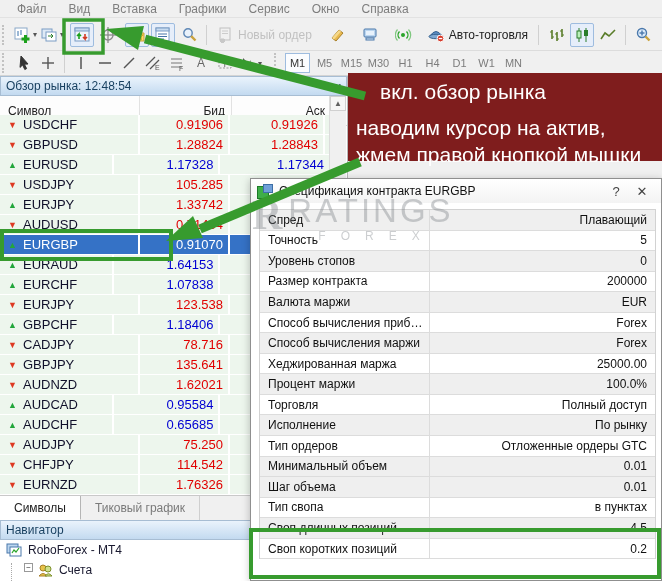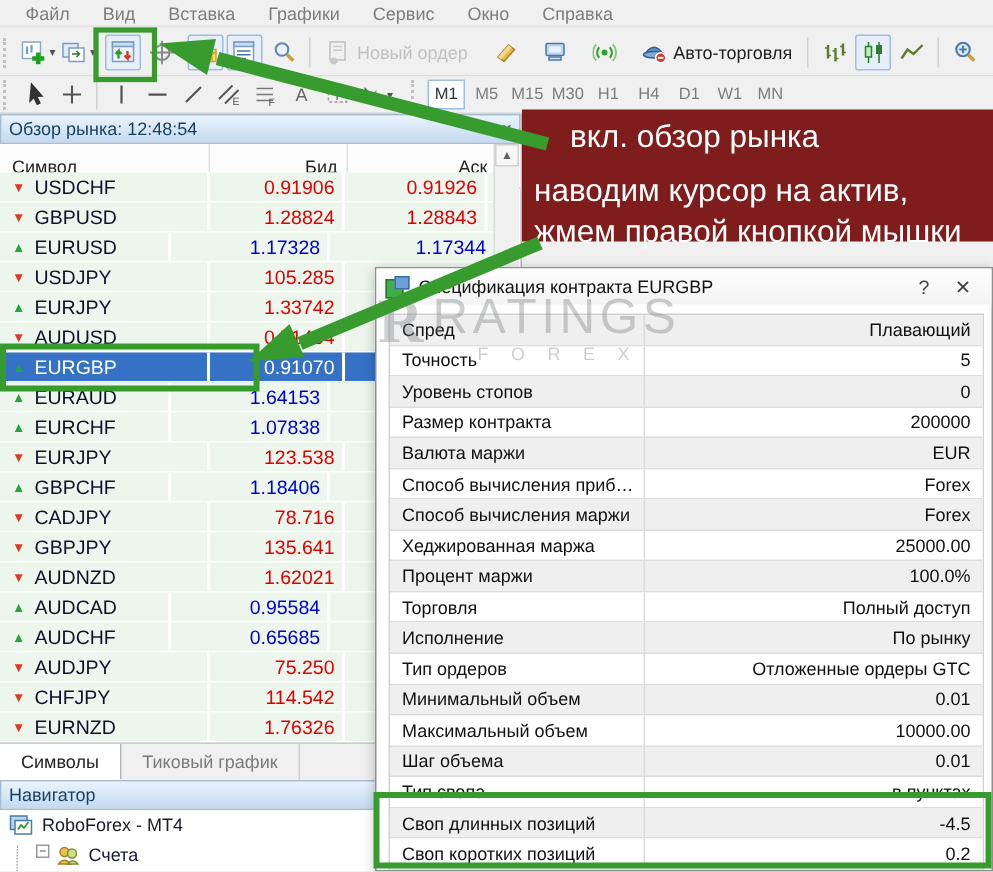--- a/index.html
+++ b/index.html
@@ -658,24 +658,20 @@
           <div class="dv">По рынку</div>
         </div>
         <div class="dlg-row">
           <div class="dl">Тип ордеров</div>
           <div class="dv">Отложенные ордеры GTC</div>
         </div>
         <div class="dlg-row odd">
           <div class="dl">Минимальный объем</div>
           <div class="dv">0.01</div>
         </div>
-        <div class="dlg-row">
-          <div class="dl">Максимальный объем</div>
-          <div class="dv">10000.00</div>
-        </div>
         <div class="dlg-row odd">
           <div class="dl">Шаг объема</div>
           <div class="dv">0.01</div>
         </div>
         <div class="dlg-row">
           <div class="dl">Тип свопа</div>
           <div class="dv">в пунктах</div>
         </div>
         <div class="dlg-row odd">
           <div class="dl">Своп длинных позиций</div>

